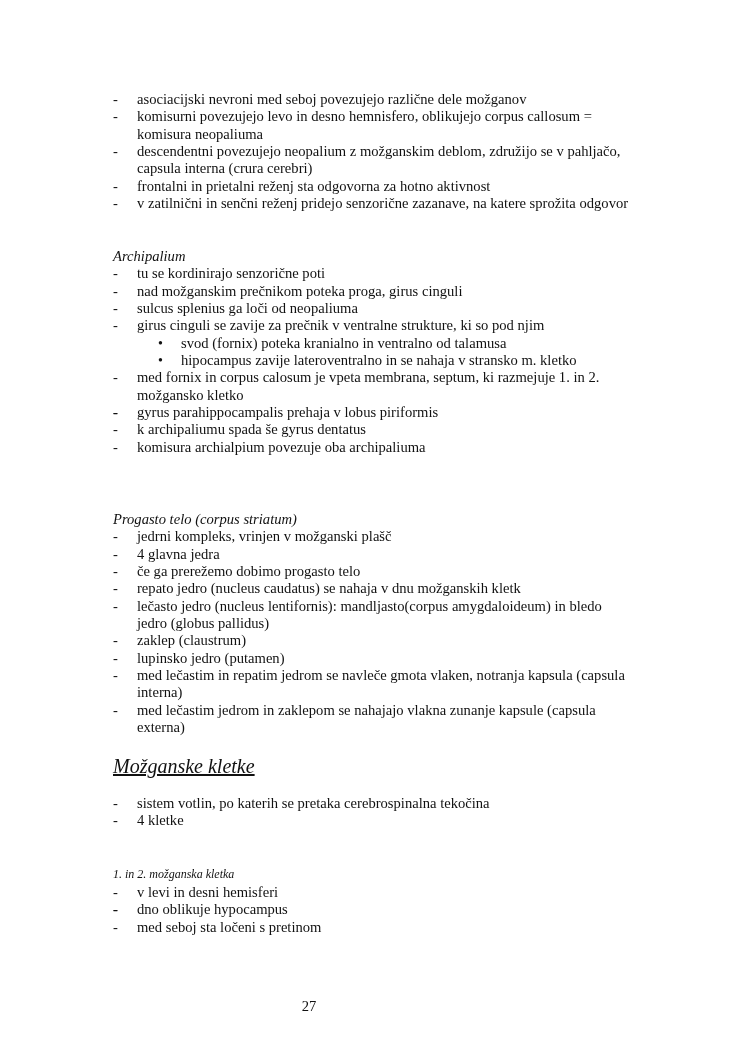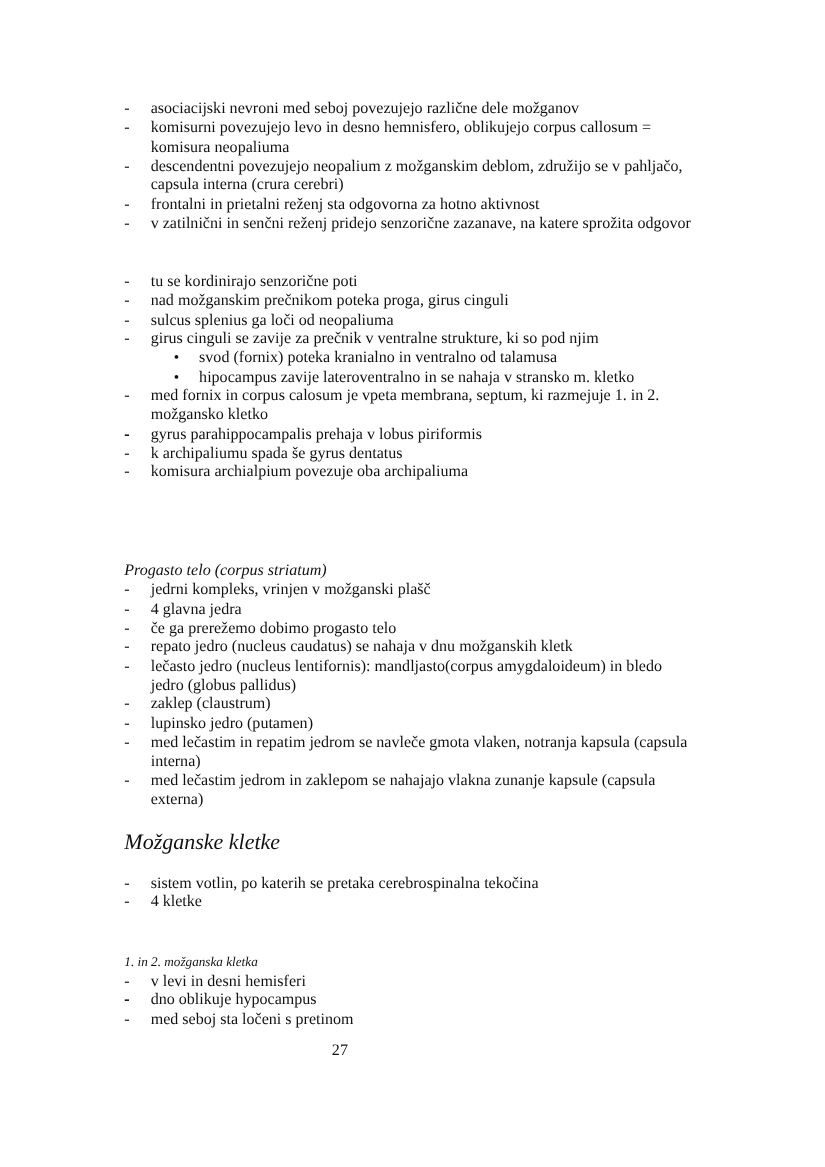--- a/index.html
+++ b/index.html
@@ -8,38 +8,39 @@
     position: absolute; left: 0; top: 0; width: 750px; height: 1061px;
     font-family: "Liberation Serif", "DejaVu Serif", serif;
     color: #111111; font-size: 14.6px; line-height: 17.35px;
   }
   .block { position: absolute; left: 113px; width: 520px; }
   .item { position: relative; padding-left: 24px; }
   .item .dash { position: absolute; left: 0; top: 0; }
   .sub { position: relative; padding-left: 68px; }
   .sub .bullet { position: absolute; left: 45px; top: 0; font-size: 14px; }
   .subhead { font-style: italic; }
-  .h2 { font-style: italic; font-size: 20px; line-height: 24px; }
+  .h2 { font-style: italic; font-size: 20px; line-height: 24px; text-decoration: underline; }
   .h3 { font-style: italic; font-size: 12px; line-height: 20px; }
-  .pagenum { position: absolute; top: 947px; left: 0; width: 618px; text-align: center; }
+  .pagenum { position: absolute; top: 998px; left: 0; width: 618px; text-align: center; }
 </style>
 </head>
 <body>
 
 <div class="page">
 
   <div class="block" style="top:91px;">
     <div class="item"><span class="dash">-</span><span>asociacijski nevroni med seboj povezujejo različne dele možganov</span></div>
     <div class="item"><span class="dash">-</span><span>komisurni povezujejo levo in desno hemnisfero, oblikujejo corpus callosum = komisura neopaliuma</span></div>
     <div class="item"><span class="dash">-</span><span>descendentni povezujejo neopalium z možganskim deblom, združijo se v pahljačo, capsula interna (crura cerebri)</span></div>
     <div class="item"><span class="dash">-</span><span>frontalni in prietalni reženj sta odgovorna za hotno aktivnost</span></div>
     <div class="item"><span class="dash">-</span><span>v zatilnični in senčni reženj pridejo senzorične zazanave, na katere sprožita odgovor</span></div>
   </div>
 
   <div class="block" style="top:248px;">
+    <div class="subhead">Archipalium</div>
     <div class="item"><span class="dash">-</span><span>tu se kordinirajo senzorične poti</span></div>
     <div class="item"><span class="dash">-</span><span>nad možganskim prečnikom poteka proga, girus cinguli</span></div>
     <div class="item"><span class="dash">-</span><span>sulcus splenius ga loči od neopaliuma</span></div>
     <div class="item"><span class="dash">-</span><span>girus cinguli se zavije za prečnik v ventralne strukture, ki so pod njim</span></div>
     <div class="sub"><span class="bullet">•</span><span>svod (fornix) poteka kranialno in ventralno od talamusa</span></div>
     <div class="sub"><span class="bullet">•</span><span>hipocampus zavije lateroventralno in se nahaja v stransko m. kletko</span></div>
     <div class="item"><span class="dash">-</span><span>med fornix in corpus calosum je vpeta membrana, septum, ki razmejuje 1. in 2. možgansko kletko</span></div>
     <div class="item"><span class="dash">-</span></div>
     <div class="item"><span class="dash">-</span><span>gyrus parahippocampalis prehaja v lobus piriformis</span></div>
     <div class="item"><span class="dash">-</span><span>k archipaliumu spada še gyrus dentatus</span></div>

